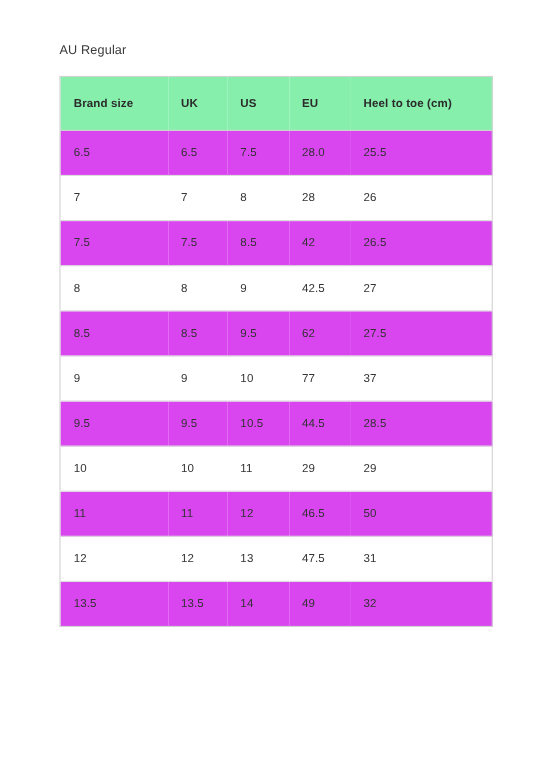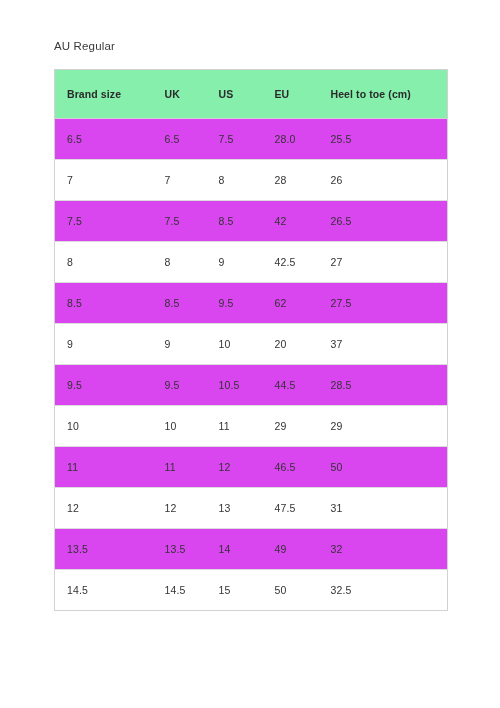--- a/index.html
+++ b/index.html
@@ -145,21 +145,21 @@
         <td>8.5</td>
         <td>8.5</td>
         <td>9.5</td>
         <td>62</td>
         <td>27.5</td>
       </tr>
       <tr class="even">
         <td>9</td>
         <td>9</td>
         <td>10</td>
-        <td>20</td>
+        <td>77</td>
         <td>37</td>
       </tr>
       <tr class="odd">
         <td>9.5</td>
         <td>9.5</td>
         <td>10.5</td>
         <td>44.5</td>
         <td>28.5</td>
       </tr>
       <tr class="even">
@@ -183,23 +183,16 @@
         <td>47.5</td>
         <td>31</td>
       </tr>
       <tr class="odd">
         <td>13.5</td>
         <td>13.5</td>
         <td>14</td>
         <td>49</td>
         <td>32</td>
       </tr>
-      <tr class="even">
-        <td>14.5</td>
-        <td>14.5</td>
-        <td>15</td>
-        <td>50</td>
-        <td>32.5</td>
-      </tr>
     </tbody>
   </table>
 
 </div>
 
 </body></html>

